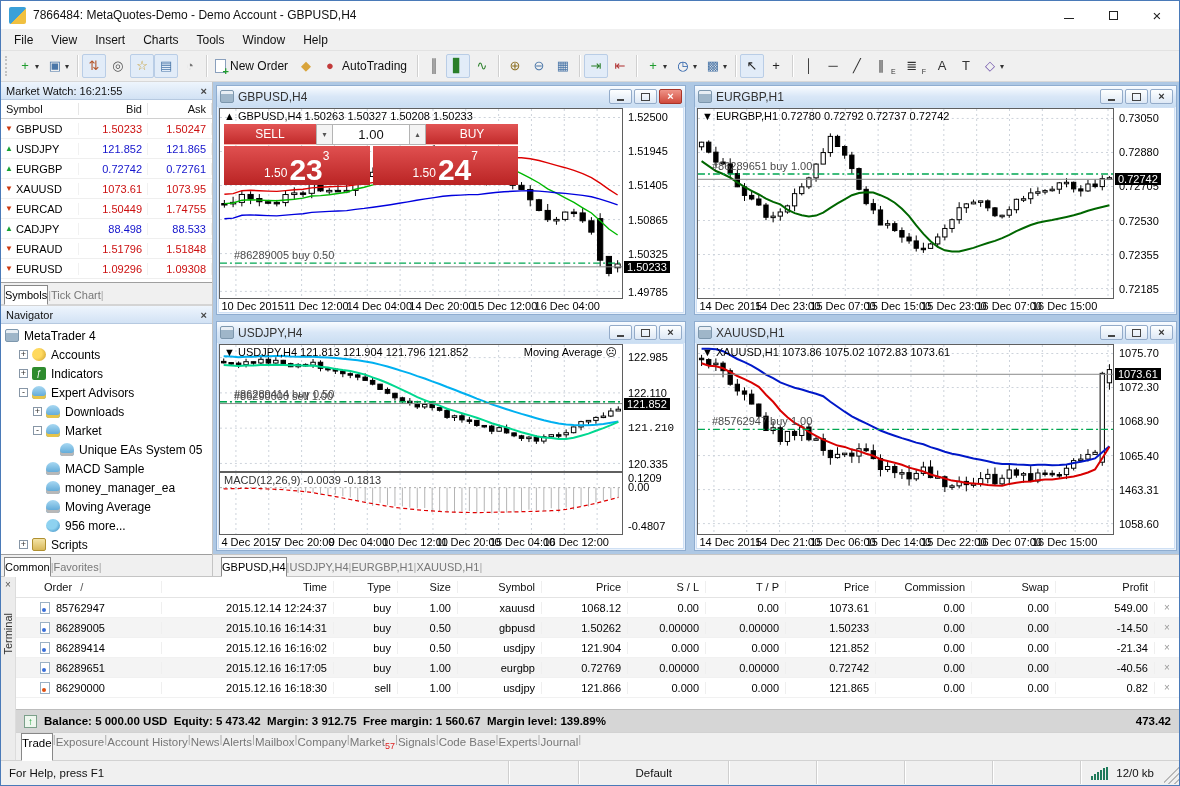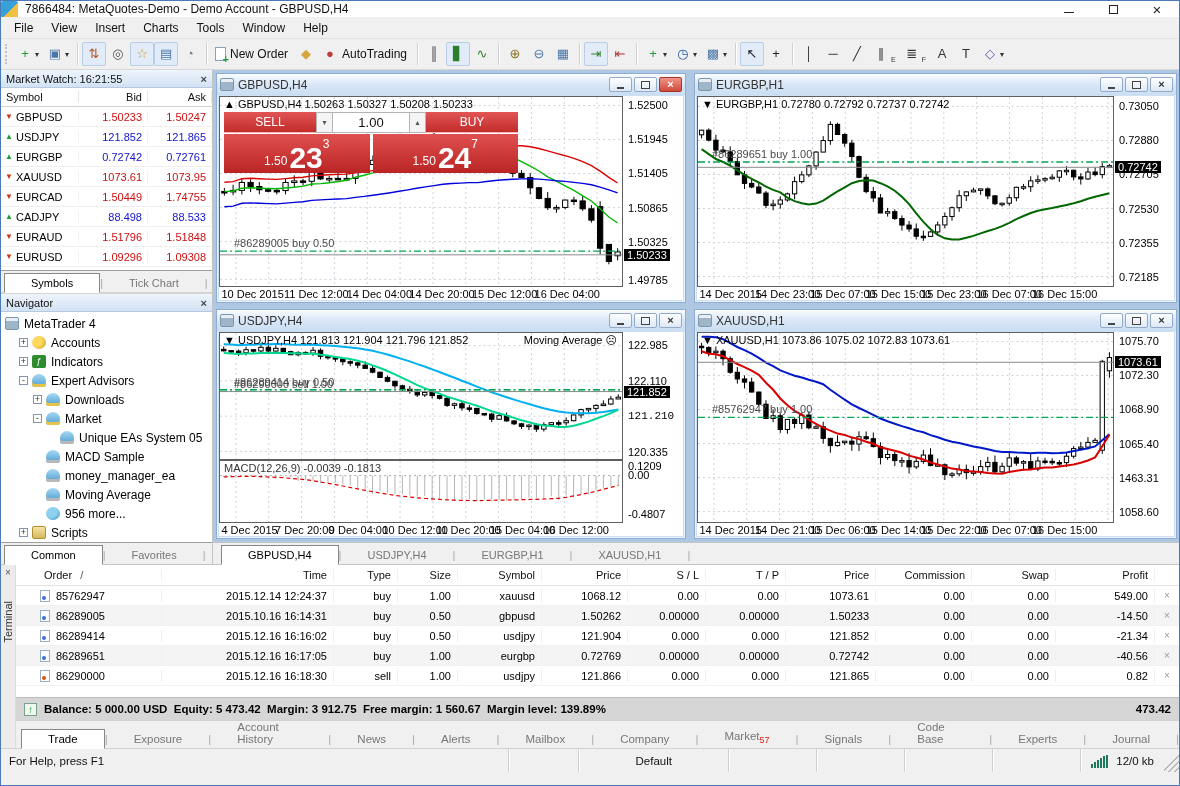--- a/index.html
+++ b/index.html
@@ -1,20 +1,20 @@
 <!DOCTYPE html>
 <html><head>
 <meta charset="utf-8">
 <style>
 *{box-sizing:border-box;margin:0;padding:0;user-select:none}
 html,body{width:1180px;height:786px;overflow:hidden}
 body{font-family:"Liberation Sans",sans-serif;font-size:11px;color:#000;background:#888}
 .app{width:1180px;height:786px;border:1px solid #4a7ab8;display:flex;flex-direction:column;background:#f0f0f0;overflow:hidden}
 
-.titlebar{height:16px;background:#fff;display:flex;align-items:center;flex:none}
+.titlebar{height:28px;background:#fff;display:flex;align-items:center;padding-left:8px;flex:none}
 .app-ico{width:17px;height:17px;border-radius:2px;background:linear-gradient(135deg,#3aa0d8 55%,#f0c040 55%);margin-right:7px;flex:none}
 .app-title{font-size:12px;color:#111;white-space:nowrap}
 .win-btns{margin-left:auto;display:flex;height:100%}
 .wbtn{width:44px;height:100%;display:flex;align-items:center;justify-content:center;color:#222}
 .glyph-min{width:10px;border-top:1px solid #222;margin-top:6px}
 .glyph-max{width:9px;height:9px;border:1px solid #222}
 .wbtn-close{font-size:15px}
 
 .menubar{height:22px;background:#f0f0f0;display:flex;align-items:center;padding-left:4px;flex:none;border-bottom:1px solid #e2e2e2}
 .menu-item{padding:3px 9px;font-size:12px;color:#111}
@@ -46,21 +46,21 @@
 .mwc{padding:0 5px;border-right:1px solid #e6e6e6;color:#111}
 .mwc.num{text-align:right}
 .mw-rows{flex:1;overflow:hidden}
 .mw-row{display:grid;grid-template-columns:78px 1fr 64px;height:20px;align-items:center;border-bottom:1px solid #efefef}
 .mw-c1{display:flex;align-items:center;padding:0 4px;border-right:1px solid #f1f1f1;overflow:hidden}
 .mw-arr{width:11px;font-size:8px;flex:none}
 .mw-arr.up{color:#17a234}.mw-arr.down{color:#cd3910}
 .mw-num{text-align:right;padding-right:5px;border-right:1px solid #f1f1f1}
 .mw-num.up{color:#1414cc}.mw-num.down{color:#cc1111}
 .ptabs{height:22px;flex:none;display:flex;align-items:flex-end;background:#f0f0f0;border-top:1px solid #9f9f9f;padding-left:3px;font-size:11px}
-.ptab{padding:3px 26px;color:#777;position:relative}
+.ptab{padding:3px 0;color:#777;position:relative}
 .ptab.active{background:#fff;border:1px solid #888;border-bottom:1px solid #fff;margin-bottom:-1px;color:#000}
 .ptab-sep{color:#aaa;padding-bottom:3px}
 .tab-badge{color:#d22;font-size:9px}
 
 .nav-rows{flex:1;overflow:hidden;padding-top:2px}
 .nav-row{height:19px;display:flex;align-items:center;font-size:12px;white-space:nowrap;overflow:hidden}
 .nav-exp{width:9px;height:9px;flex:none;border:1px solid #8796a6;background:#fff;font-size:9px;line-height:7px;text-align:center;color:#333;margin-right:4px}
 .nav-sp{width:13px;flex:none}
 .nico{width:14px;height:13px;flex:none;margin-right:5px;border-radius:2px;font-size:9px;line-height:13px;text-align:center;color:#fff}
 .nico-mt4{background:linear-gradient(#e8eef4 30%,#9fb6c9 30%);border:1px solid #7d97ad}
@@ -127,21 +127,21 @@
 .ordcell{display:flex;align-items:center;padding-left:24px}
 .doc{width:10px;height:12px;flex:none;background:#fff;border:1px solid #9ab0c4;position:relative;margin-right:6px}
 .doc::after{content:"";position:absolute;left:1px;bottom:1px;width:4px;height:4px;border-radius:50%}
 .doc.buy::after{background:#3a6fd8}.doc.sell::after{background:#e05010}
 .rx{text-align:center;color:#999;font-size:10px}
 .t-balance{height:23px;flex:none;margin-top:auto;display:flex;align-items:center;gap:7px;background:#d6d6d6;border-top:1px solid #bdbdbd;padding:0 8px;font-size:11.5px;font-weight:bold}
 .bal-ico{width:13px;height:13px;flex:none;border:1px solid #7ba08a;background:#eef7ee;color:#0a9a2a;font-size:10px;line-height:11px;text-align:center;font-weight:bold}
 .bal-ico::before{content:"↑"}
 .bal-text{white-space:pre;overflow:hidden}
 .bal-right{margin-left:auto}
-.term-tabs{height:28px;flex:none;display:flex;align-items:flex-end;background:#f0f0f0;border-top:1px solid #d2d2d2;padding-left:5px;font-size:11.5px}
+.term-tabs{height:28px;flex:none;display:flex;background:#f0f0f0;border-top:1px solid #d2d2d2;padding-left:5px;font-size:11.5px}
 
 .statusbar{height:24px;flex:none;display:flex;align-items:stretch;background:#f0f0f0;border-top:1px solid #d2d2d2;font-size:11.5px;color:#111}
 .sb-help{flex:1;display:flex;align-items:center;padding-left:8px}
 .sb-cell{display:flex;align-items:center;padding:0 10px;border-left:1px solid #cfcfcf;box-shadow:inset 1px 0 0 #fff}
 .sb-net{display:flex;align-items:center;gap:8px;padding:0 10px;border-left:1px solid #cfcfcf;box-shadow:inset 1px 0 0 #fff}
 .netbars{display:flex;align-items:flex-end;gap:1px;height:14px}
 .netbars span{width:2px;background:#1e7a5a}
 .sb-grip{width:15px;background:linear-gradient(135deg,transparent 0 55%,#b8b8b8 55% 60%,transparent 60% 70%,#b8b8b8 70% 75%,transparent 75% 85%,#b8b8b8 85% 90%,transparent 90%)}
 </style>
 </head>

